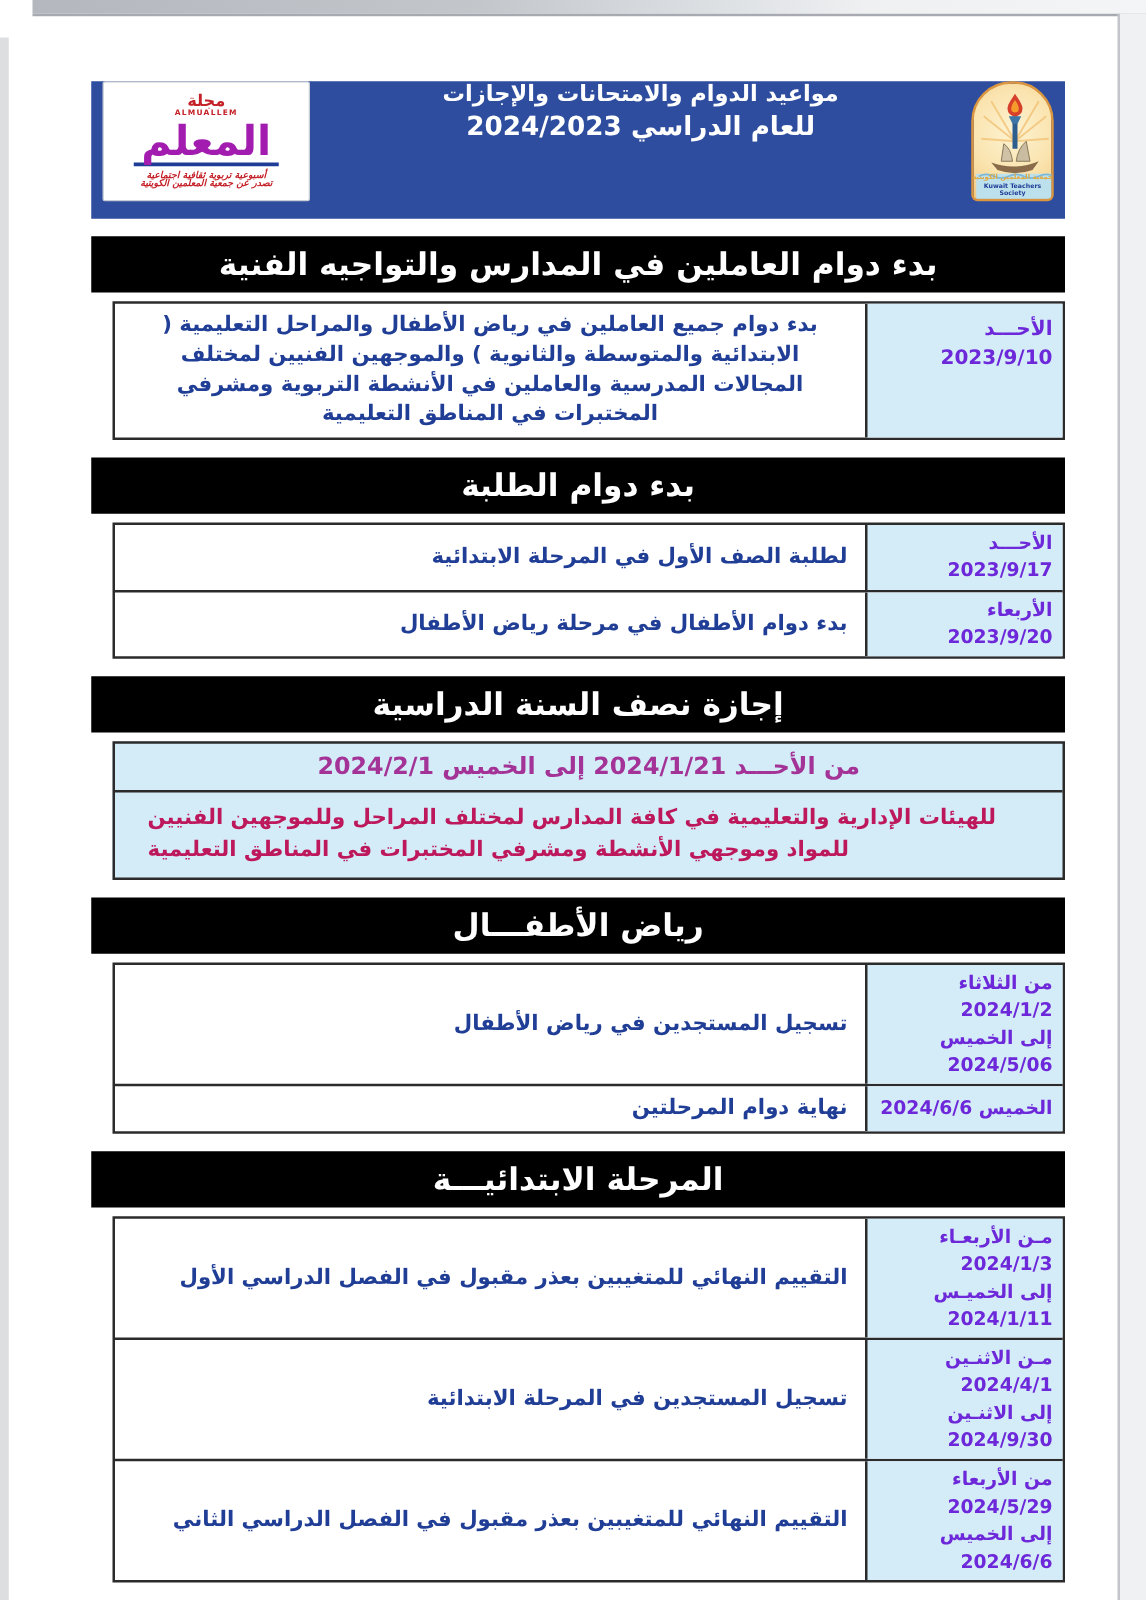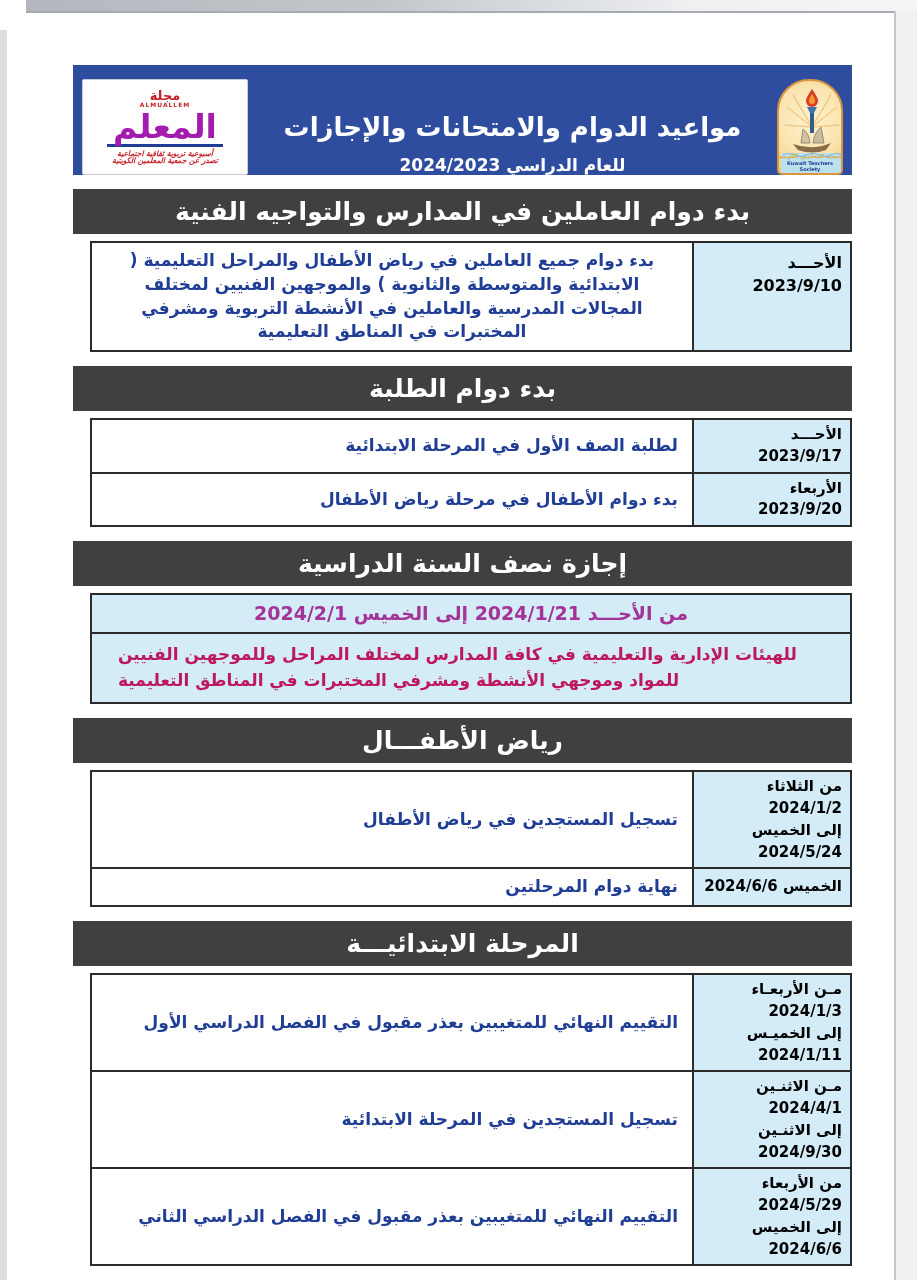--- a/index.html
+++ b/index.html
@@ -13,50 +13,50 @@
   .photo-top-band{position:absolute;top:0;left:26px;right:0;height:11px;
     background:linear-gradient(to right,#b4b8be 0%,#c3c7cc 40%,#eef0f2 75%,#f4f5f6 100%);
     border-bottom:2px solid #a7abb1;}
   .photo-right-band{position:absolute;top:11px;right:0;width:22px;bottom:0;background:#eff1f2;}
   .photo-right-line{position:absolute;top:11px;right:21px;width:2px;bottom:0;background:#c2c6ca;}
   .photo-left-band{position:absolute;top:30px;left:0;width:7px;bottom:0;background:#dcdee0;}
 
   .doc{position:absolute;left:73px;top:65px;width:779px;direction:rtl;}
 
   
-  .header{direction:ltr;height:110px;background:#2E4D9F;display:flex;align-items:flex-end;
+  .header{direction:ltr;height:110px;background:#2E4D9F;display:flex;align-items:flex-start;
     justify-content:space-between;padding:0 9px;box-sizing:border-box;}
   .mag-logo{width:164px;height:94px;background:#ffffff;border:1px solid #c8ccd4;border-radius:2px;
     display:flex;flex-direction:column;align-items:center;justify-content:center;direction:rtl;line-height:1.05;}
   .mag-top{color:#C42128;font-size:13px;}
   .mag-latin{color:#C42128;font-size:6px;letter-spacing:1px;direction:ltr;}
   .mag-name{color:#a21caf;font-size:33px;line-height:1;border-bottom:3px solid #1F3D96;padding:0 6px 1px 6px;margin:1px 0 3px 0;}
   .mag-sub{color:#C42128;font-size:7.5px;font-style:italic;}
   .header-title{flex:1;text-align:center;color:#ffffff;direction:rtl;}
-  .title-l1{font-size:26px;letter-spacing:0;}
-  .title-l2{font-size:17px;margin-top:13px;}
+  .title-l1{font-size:18px;letter-spacing:0;}
+  .title-l2{font-size:21px;margin-top:3px;}
   .emblem{width:66px;height:96px;position:relative;flex:none;}
   .emblem-shape{position:absolute;inset:0;background:radial-gradient(circle at 50% 42%,#FDF3D2 0%,#FAE3AE 55%,#F4C87E 100%);
     border:2.5px solid #D9953F;box-sizing:border-box;border-radius:32px 32px 5px 5px;overflow:hidden;}
   .emblem svg{position:absolute;left:0;top:0;}
   .emblem-text{position:absolute;left:0;right:0;bottom:3px;text-align:center;line-height:1.25;}
   .emblem-t1{display:block;font-size:5.5px;color:#E0A93F;}
   .emblem-t2{display:block;font-size:5px;color:#1F3D96;}
 
   
-  .banner{margin-top:14px;height:45px;background:#404040;color:#ffffff;font-size:25px;
+  .banner{margin-top:14px;height:45px;background:#000000;color:#ffffff;font-size:25px;
     display:flex;align-items:center;justify-content:center;text-align:center;}
 
   
   .table{margin-top:7px;width:762px;margin-left:0;margin-right:0;box-sizing:border-box;
     border:2.5px solid #2B2B2B;background:#ffffff;}
   .t-row{display:flex;direction:rtl;align-items:stretch;}
   .t-row + .t-row{border-top:2.5px solid #2B2B2B;}
   .cell-date{width:158px;flex:none;background:#D3ECF7;border-left:2.5px solid #2B2B2B;
-    color:#000000;font-size:15px;display:flex;flex-direction:column;justify-content:center;
+    color:#6d28d9;font-size:15px;display:flex;flex-direction:column;justify-content:center;
     padding:4px 8px;box-sizing:border-box;line-height:1.45;}
   .t-row.tall .cell-date{justify-content:flex-start;padding-top:8px;font-size:16px;}
   .cell-desc{flex:1;color:#203E96;font-size:17px;display:flex;align-items:center;
     justify-content:flex-start;padding:6px 14px 6px 10px;box-sizing:border-box;line-height:1.4;text-align:center;}
   .cell-desc.center{justify-content:center;text-align:center;padding:6px 26px;line-height:1.4;}
 
   
   .holiday-box{margin-top:7px;width:762px;box-sizing:border-box;border:2.5px solid #2B2B2B;background:#D3ECF7;}
   .holiday-range{border-bottom:2.5px solid #2B2B2B;color:#A43397;font-size:19px;text-align:center;
     padding:5px 24px;line-height:1.4;}
@@ -149,21 +149,21 @@
       <div class="banner">إجازة نصف السنة الدراسية</div>
       <div class="holiday-box">
         <div class="holiday-range">من الأحـــد 2024/1/21 إلى الخميس 2024/2/1</div>
         <div class="holiday-desc">للهيئات الإدارية والتعليمية في كافة المدارس لمختلف المراحل وللموجهين الفنيين للمواد وموجهي الأنشطة ومشرفي المختبرات في المناطق التعليمية</div>
       </div>
       <div class="banner">رياض الأطفـــال</div>
       <div class="table">
         <div class="t-row">
           <div class="cell-date">
             <div class="date-line">من الثلاثاء 2024/1/2</div>
-            <div class="date-line">إلى الخميس 2024/5/24</div>
+            <div class="date-line">إلى الخميس 2024/5/06</div>
           </div>
           <div class="cell-desc">تسجيل المستجدين في رياض الأطفال</div>
         </div>
         <div class="t-row">
           <div class="cell-date">
             <div class="date-line">الخميس 2024/6/6</div>
           </div>
           <div class="cell-desc">نهاية دوام المرحلتين</div>
         </div>
       </div>

